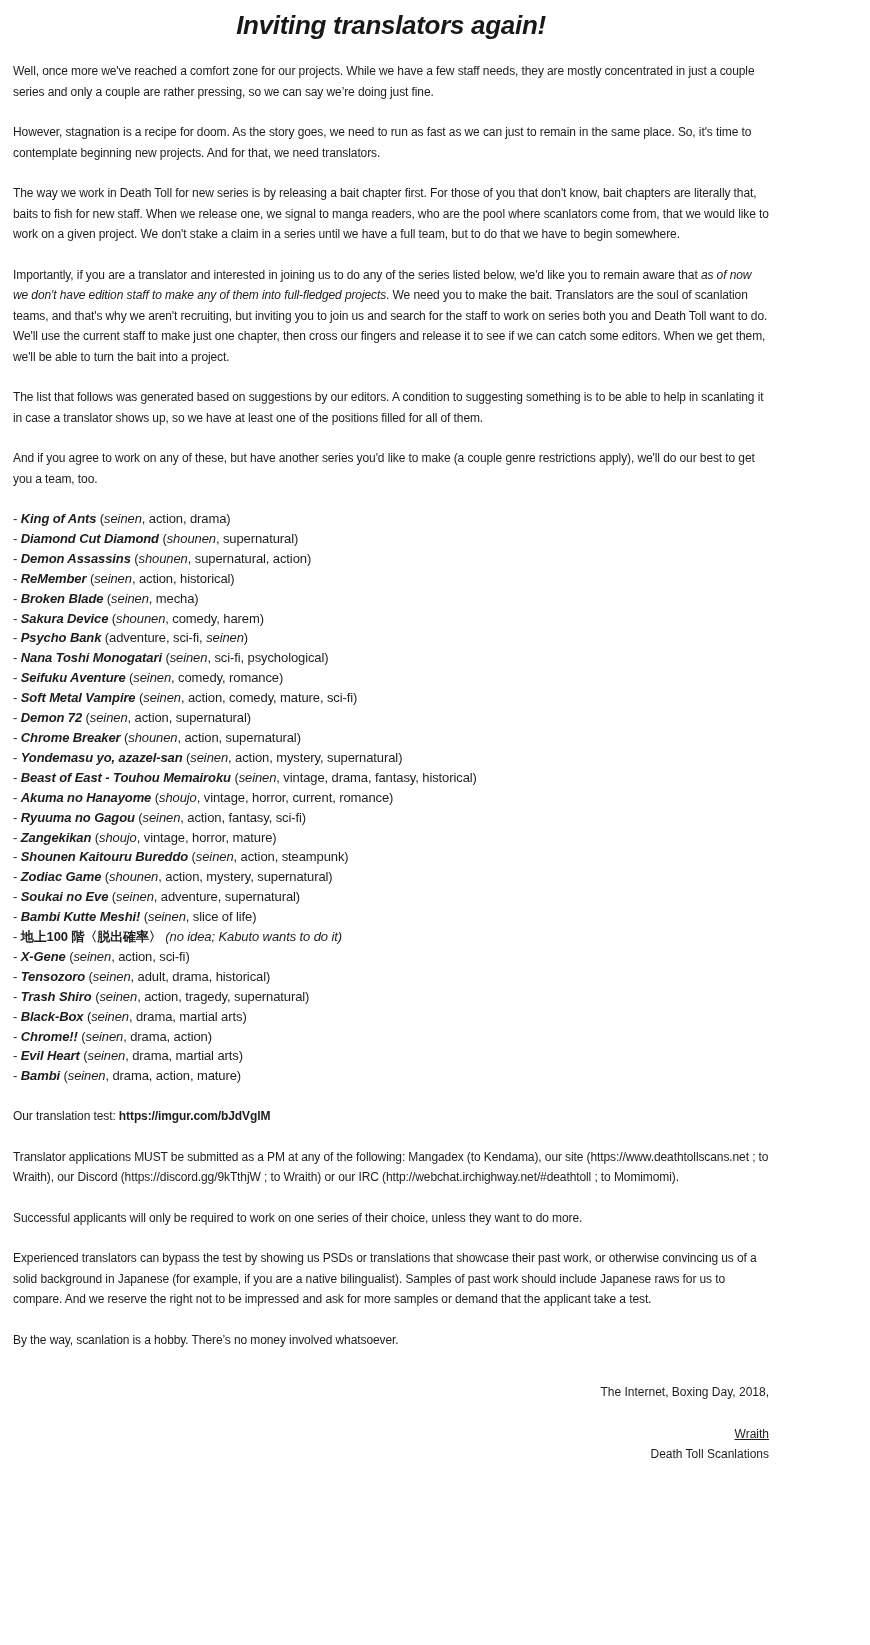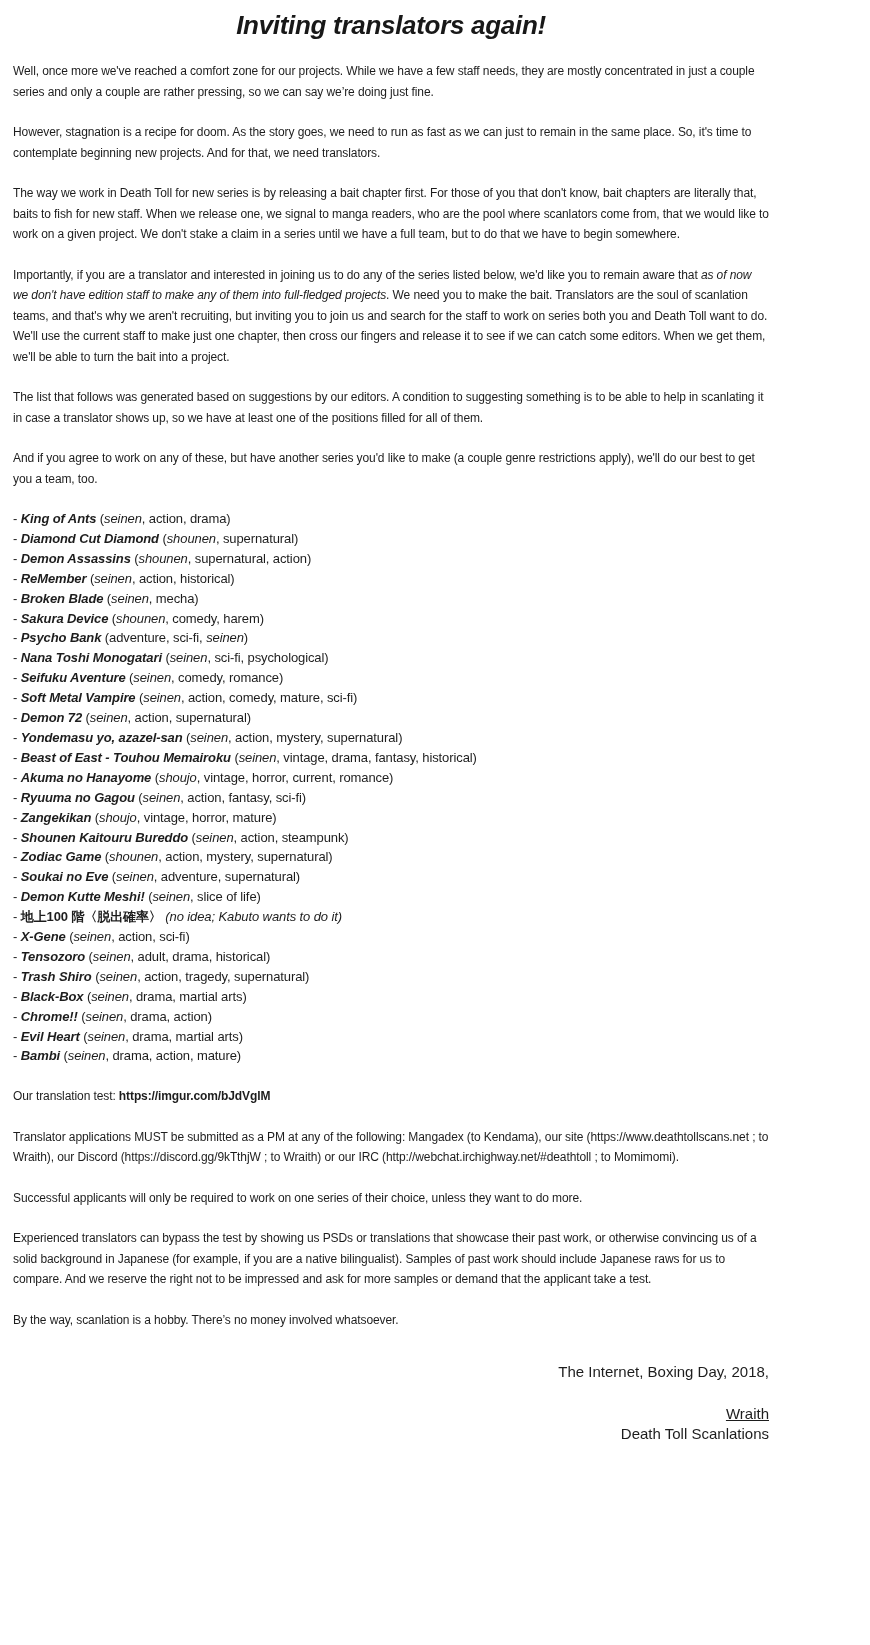--- a/index.html
+++ b/index.html
@@ -30,21 +30,21 @@
     font-size: 13px;
     line-height: 19.9px;
     letter-spacing: -0.1px;
     white-space: nowrap;
   }
   .seg-i  { font-style: italic; }
   .seg-b  { font-weight: 700; }
   .seg-bi { font-weight: 700; font-style: italic; }
   .signature {
     text-align: right;
-    font-size: 15px;
+    font-size: 12px;
     line-height: 20.5px;
     margin-top: 32px;
   }
   .sig-name { margin-top: 21px; text-decoration: underline; }
 </style>
 </head>
 <body>
 
 <div class="page">
   <h1 class="title">Inviting translators again!</h1>
@@ -60,29 +60,30 @@
         <div class="series-item"><span>- </span><span class="seg-bi">Diamond Cut Diamond</span><span> (</span><span class="seg-i">shounen</span><span>, supernatural)</span></div>
         <div class="series-item"><span>- </span><span class="seg-bi">Demon Assassins</span><span> (</span><span class="seg-i">shounen</span><span>, supernatural, action)</span></div>
         <div class="series-item"><span>- </span><span class="seg-bi">ReMember</span><span> (</span><span class="seg-i">seinen</span><span>, action, historical)</span></div>
         <div class="series-item"><span>- </span><span class="seg-bi">Broken Blade</span><span> (</span><span class="seg-i">seinen</span><span>, mecha)</span></div>
         <div class="series-item"><span>- </span><span class="seg-bi">Sakura Device</span><span> (</span><span class="seg-i">shounen</span><span>, comedy, harem)</span></div>
         <div class="series-item"><span>- </span><span class="seg-bi">Psycho Bank</span><span> (adventure, sci-fi, </span><span class="seg-i">seinen</span><span>)</span></div>
         <div class="series-item"><span>- </span><span class="seg-bi">Nana Toshi Monogatari</span><span> (</span><span class="seg-i">seinen</span><span>, sci-fi, psychological)</span></div>
         <div class="series-item"><span>- </span><span class="seg-bi">Seifuku Aventure</span><span> (</span><span class="seg-i">seinen</span><span>, comedy, romance)</span></div>
         <div class="series-item"><span>- </span><span class="seg-bi">Soft Metal Vampire</span><span> (</span><span class="seg-i">seinen</span><span>, action, comedy, mature, sci-fi)</span></div>
         <div class="series-item"><span>- </span><span class="seg-bi">Demon 72</span><span> (</span><span class="seg-i">seinen</span><span>, action, supernatural)</span></div>
+        <div class="series-item"><span>- </span><span class="seg-bi">Chrome Breaker</span><span> (</span><span class="seg-i">shounen</span><span>, action, supernatural)</span></div>
         <div class="series-item"><span>- </span><span class="seg-bi">Yondemasu yo, azazel-san</span><span> (</span><span class="seg-i">seinen</span><span>, action, mystery, supernatural)</span></div>
         <div class="series-item"><span>- </span><span class="seg-bi">Beast of East - Touhou Memairoku</span><span> (</span><span class="seg-i">seinen</span><span>, vintage, drama, fantasy, historical)</span></div>
         <div class="series-item"><span>- </span><span class="seg-bi">Akuma no Hanayome</span><span> (</span><span class="seg-i">shoujo</span><span>, vintage, horror, current, romance)</span></div>
         <div class="series-item"><span>- </span><span class="seg-bi">Ryuuma no Gagou</span><span> (</span><span class="seg-i">seinen</span><span>, action, fantasy, sci-fi)</span></div>
         <div class="series-item"><span>- </span><span class="seg-bi">Zangekikan</span><span> (</span><span class="seg-i">shoujo</span><span>, vintage, horror, mature)</span></div>
         <div class="series-item"><span>- </span><span class="seg-bi">Shounen Kaitouru Bureddo</span><span> (</span><span class="seg-i">seinen</span><span>, action, steampunk)</span></div>
         <div class="series-item"><span>- </span><span class="seg-bi">Zodiac Game</span><span> (</span><span class="seg-i">shounen</span><span>, action, mystery, supernatural)</span></div>
         <div class="series-item"><span>- </span><span class="seg-bi">Soukai no Eve</span><span> (</span><span class="seg-i">seinen</span><span>, adventure, supernatural)</span></div>
-        <div class="series-item"><span>- </span><span class="seg-bi">Demon Kutte Meshi!</span><span> (</span><span class="seg-i">seinen</span><span>, slice of life)</span></div>
+        <div class="series-item"><span>- </span><span class="seg-bi">Bambi Kutte Meshi!</span><span> (</span><span class="seg-i">seinen</span><span>, slice of life)</span></div>
         <div class="series-item"><span>- </span><span class="seg-b">地上100 階〈脱出確率〉</span><span> </span><span class="seg-i">(no idea; Kabuto wants to do it)</span></div>
         <div class="series-item"><span>- </span><span class="seg-bi">X-Gene</span><span> (</span><span class="seg-i">seinen</span><span>, action, sci-fi)</span></div>
         <div class="series-item"><span>- </span><span class="seg-bi">Tensozoro</span><span> (</span><span class="seg-i">seinen</span><span>, adult, drama, historical)</span></div>
         <div class="series-item"><span>- </span><span class="seg-bi">Trash Shiro</span><span> (</span><span class="seg-i">seinen</span><span>, action, tragedy, supernatural)</span></div>
         <div class="series-item"><span>- </span><span class="seg-bi">Black-Box</span><span> (</span><span class="seg-i">seinen</span><span>, drama, martial arts)</span></div>
         <div class="series-item"><span>- </span><span class="seg-bi">Chrome!!</span><span> (</span><span class="seg-i">seinen</span><span>, drama, action)</span></div>
         <div class="series-item"><span>- </span><span class="seg-bi">Evil Heart</span><span> (</span><span class="seg-i">seinen</span><span>, drama, martial arts)</span></div>
         <div class="series-item"><span>- </span><span class="seg-bi">Bambi</span><span> (</span><span class="seg-i">seinen</span><span>, drama, action, mature)</span></div>
       </div>
       <p class="para"><span>Our translation test: </span><span class="seg-b">https://imgur.com/bJdVglM</span></p>

